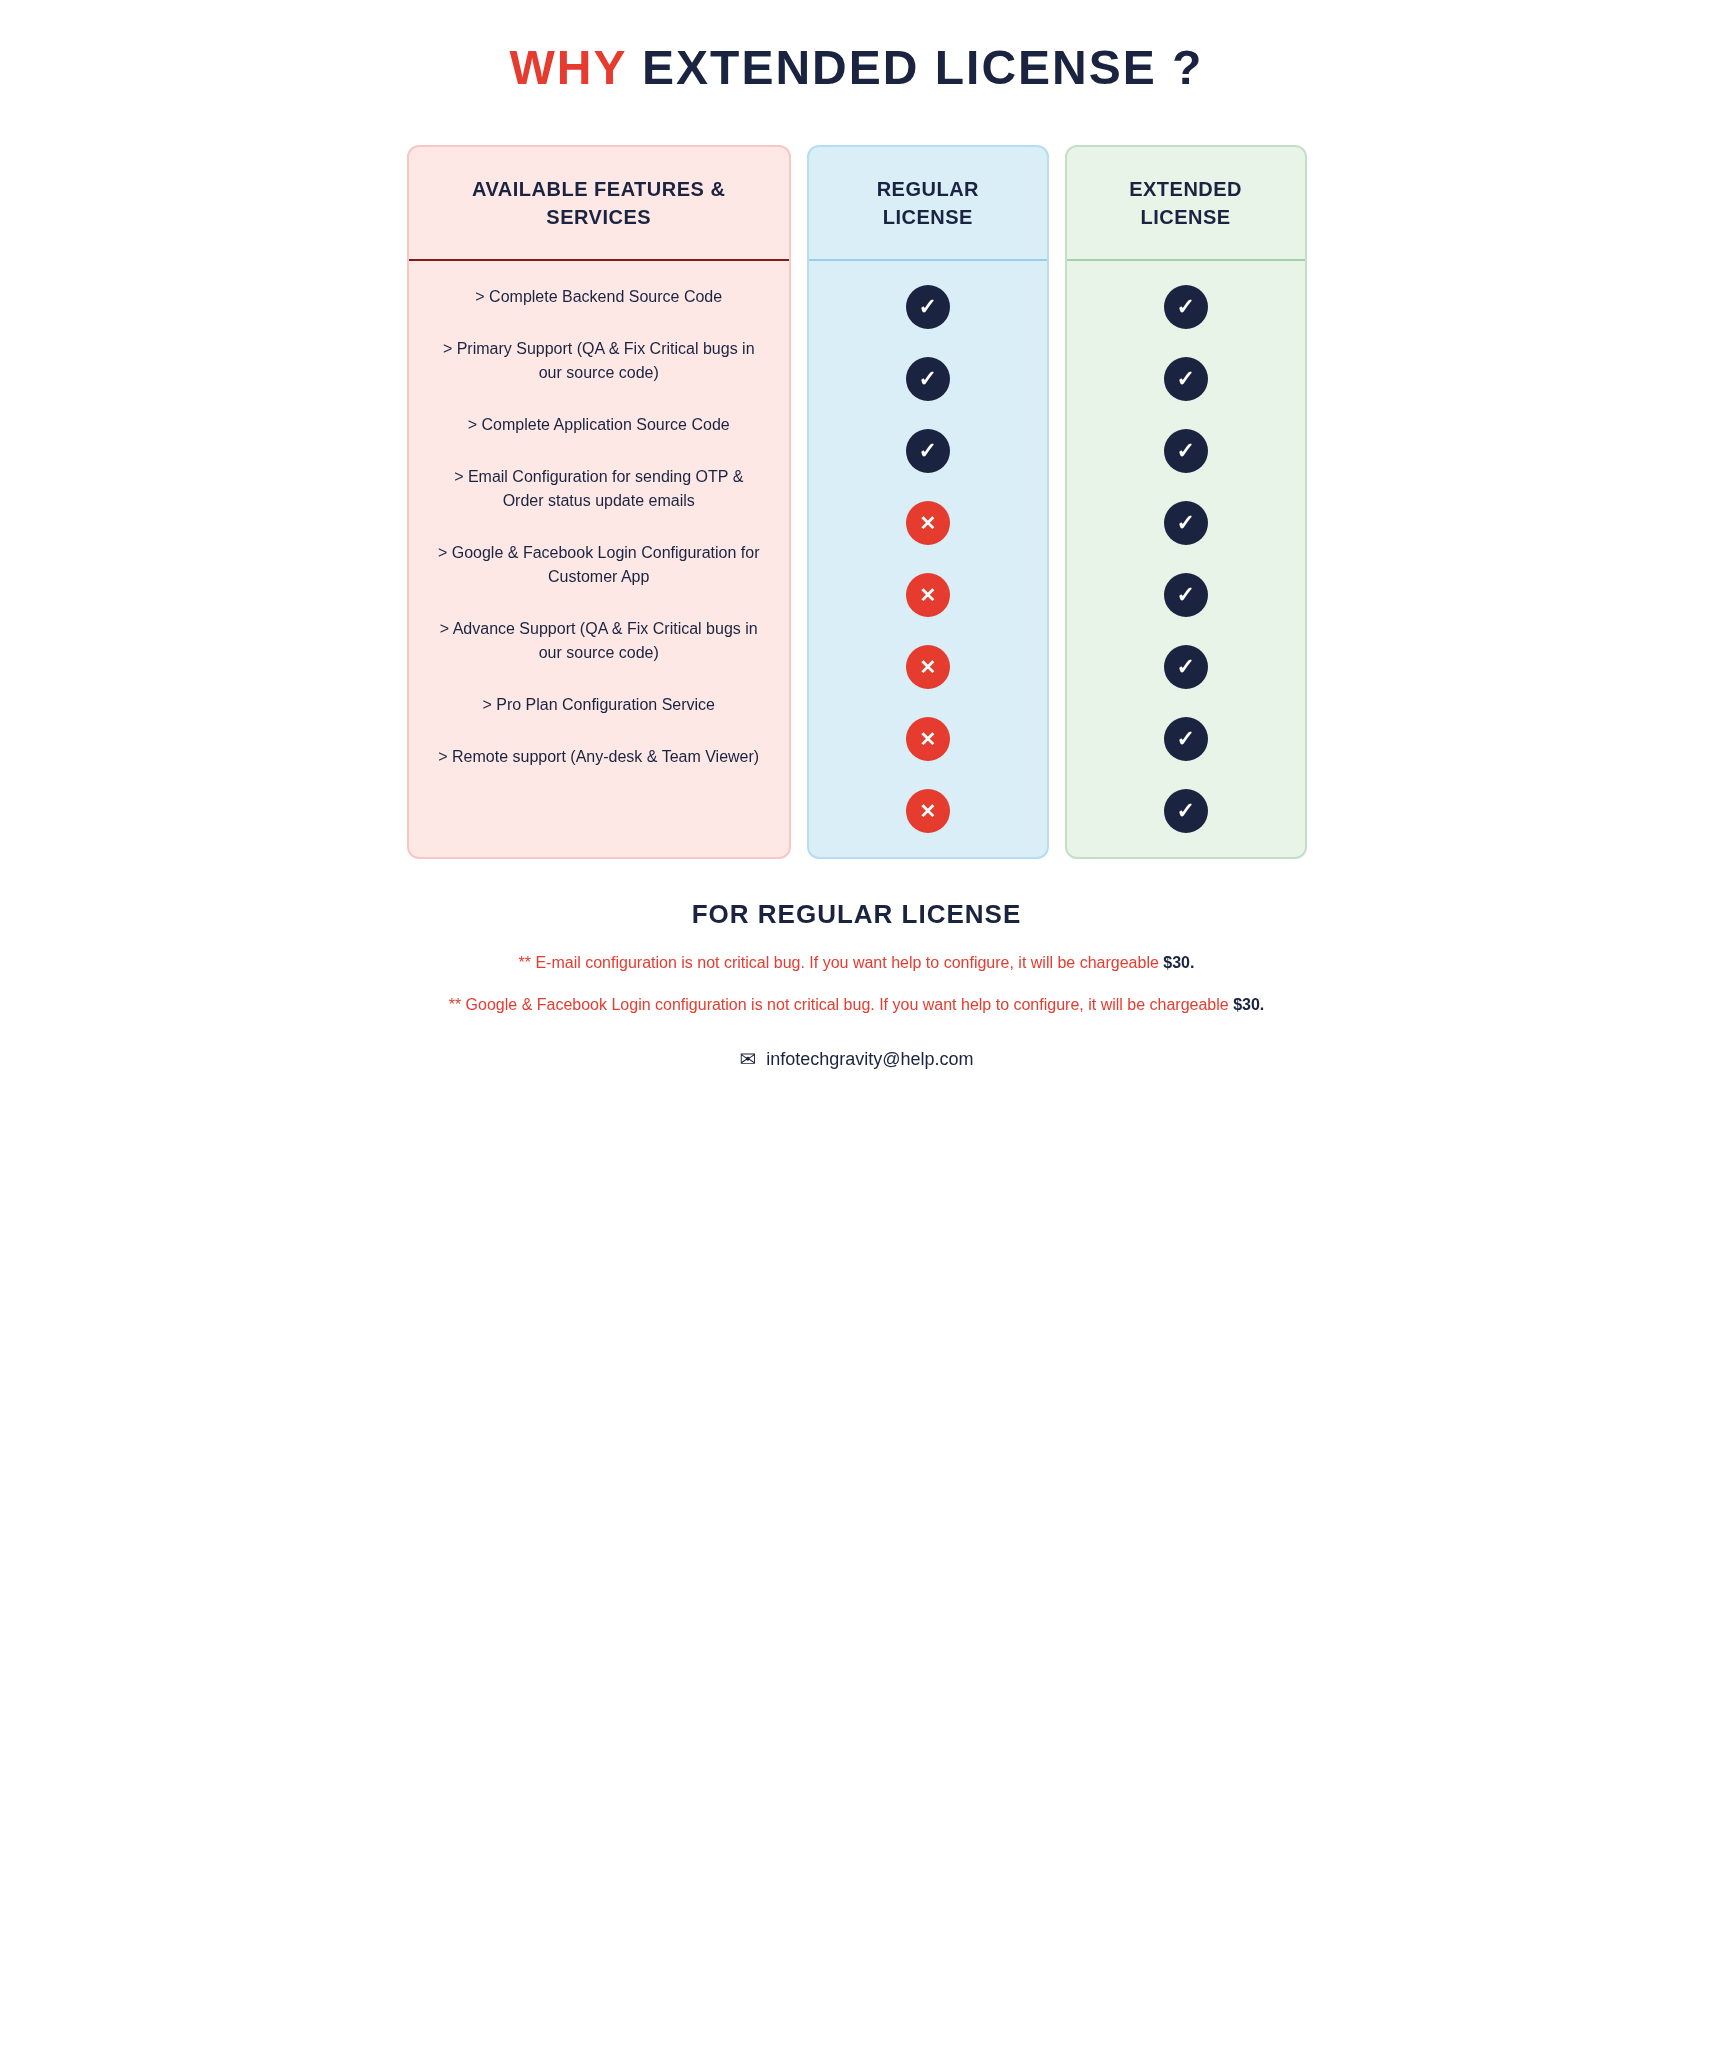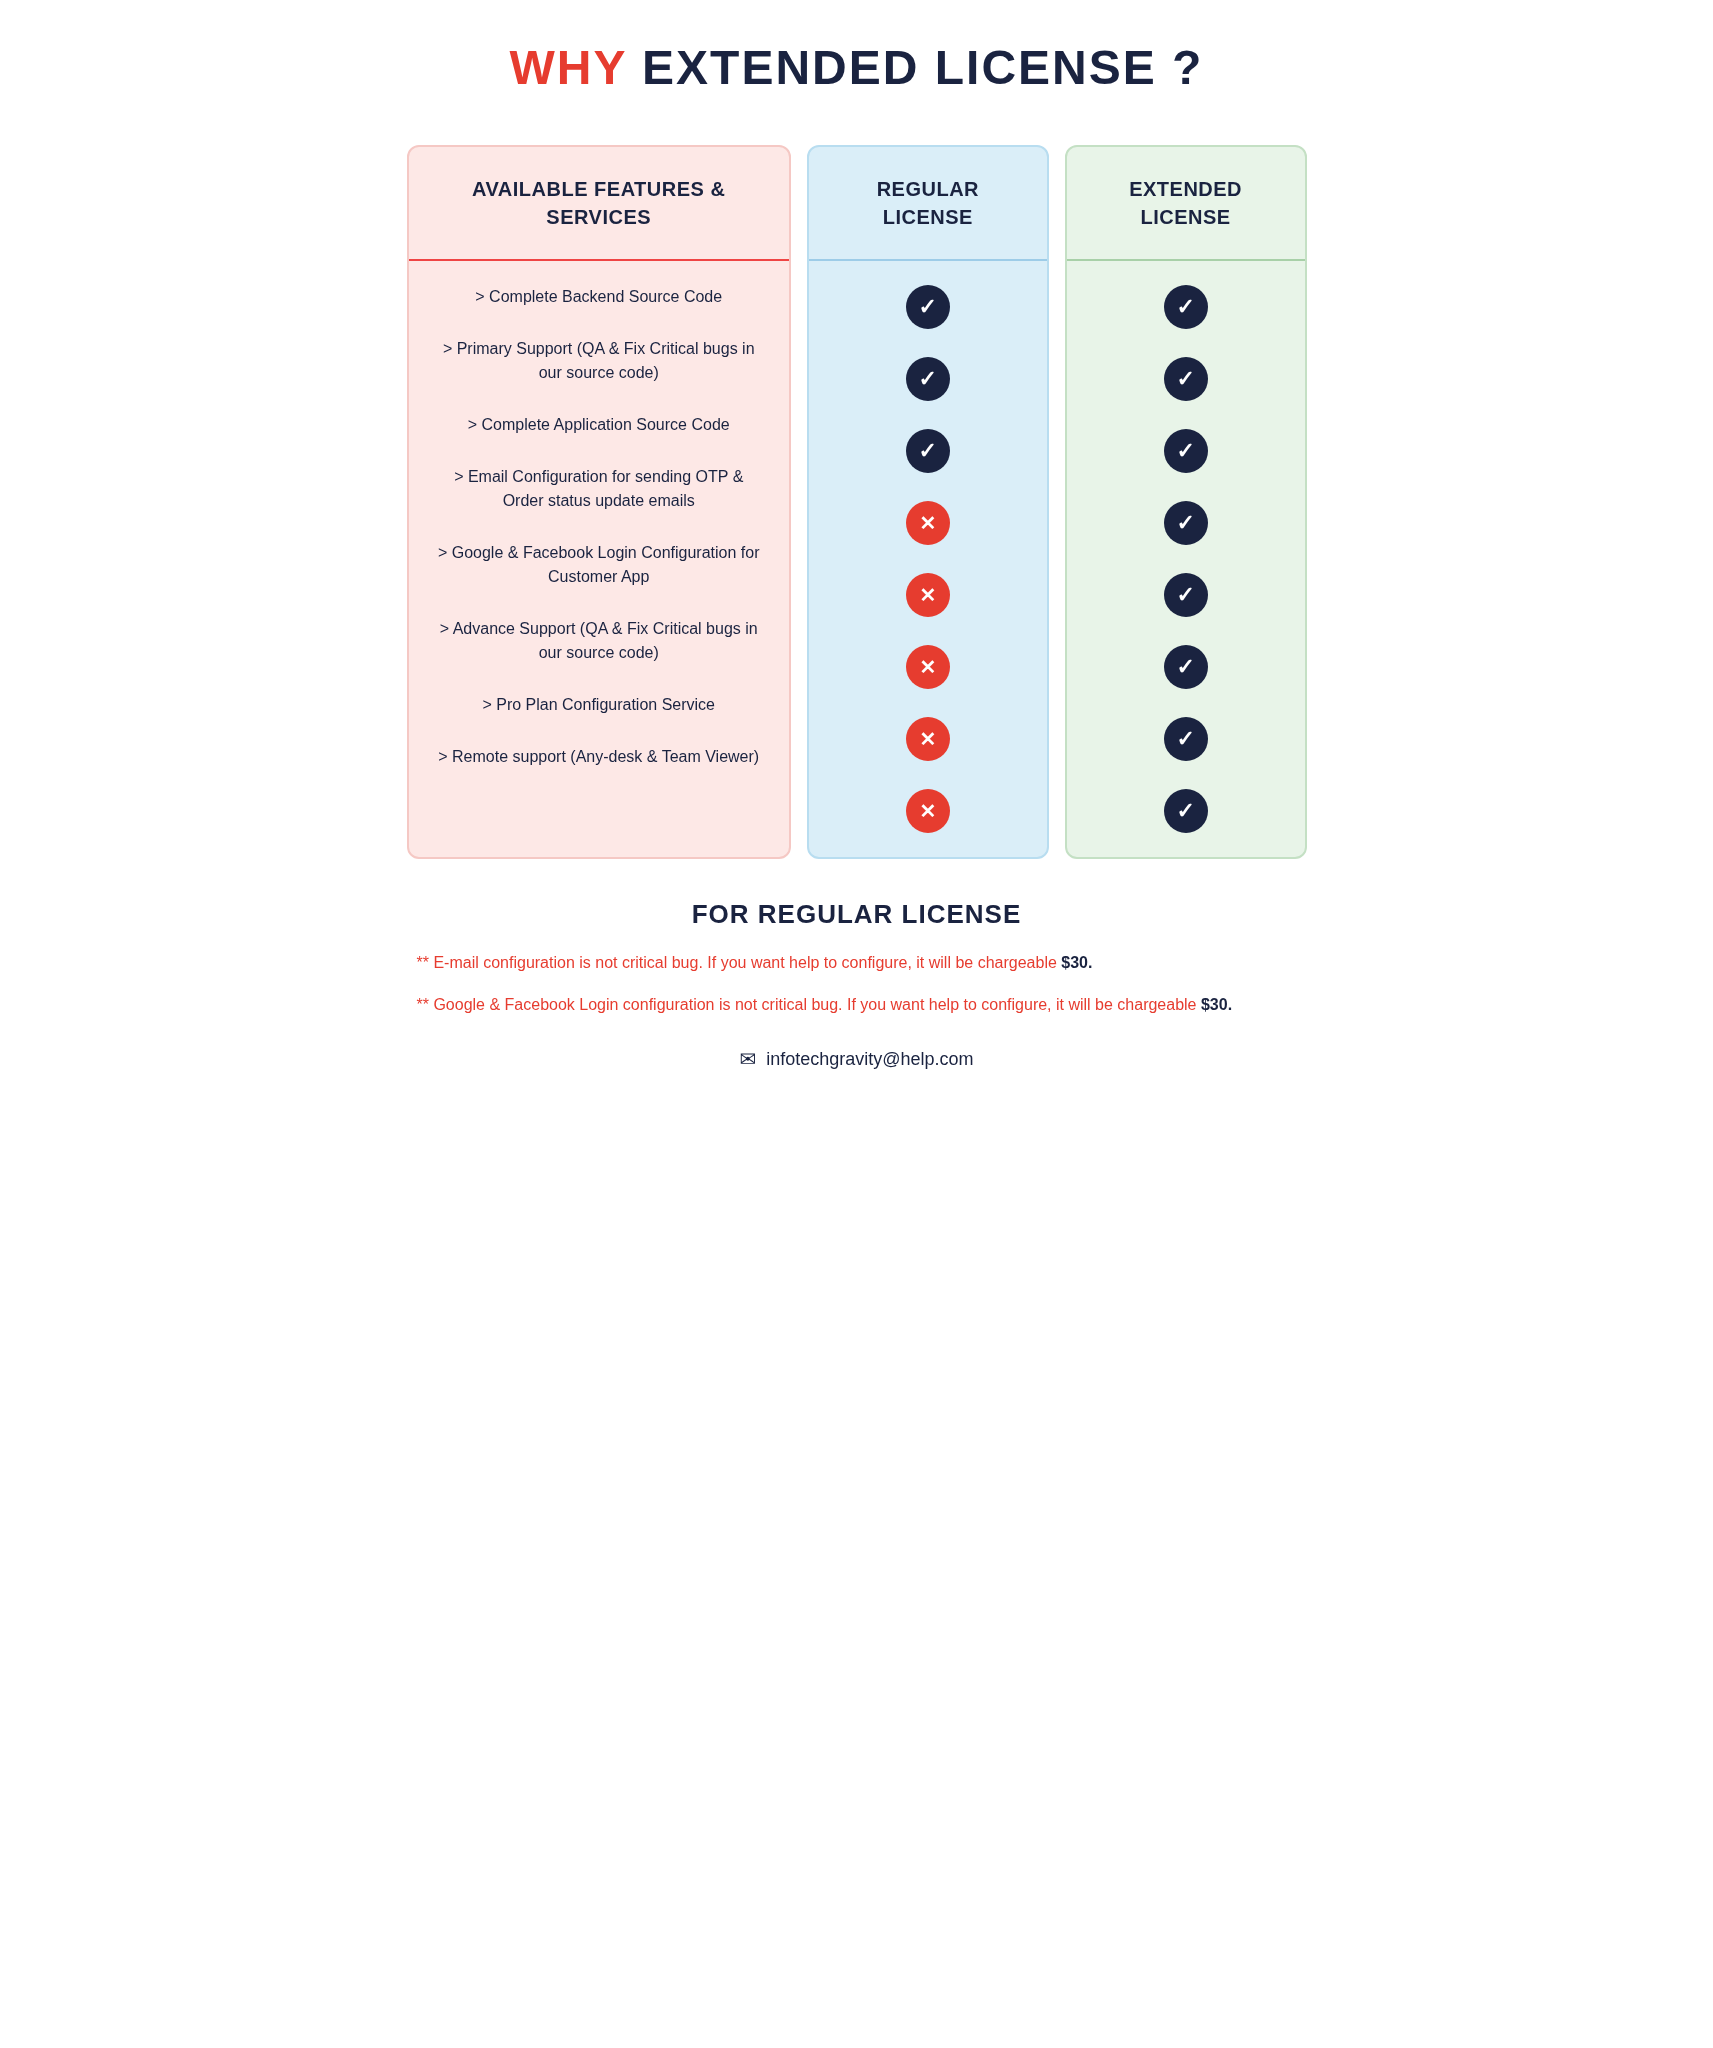--- a/index.html
+++ b/index.html
@@ -61,21 +61,21 @@
       text-align: center;
       font-size: 20px;
       font-weight: 900;
       color: #1a2340;
       text-transform: uppercase;
       line-height: 1.4;
       letter-spacing: 0.5px;
       border-bottom: 2px solid rgba(0,0,0,0.1);
     }
     .col-features .col-header {
-      border-bottom: 2px solid #ef4444;
+      border-bottom: 2px solid #7f1d1d;
     }
     .col-regular .col-header {
       border-bottom: 2px solid #9dcce8;
     }
     .col-extended .col-header {
       border-bottom: 2px solid #a8d0a8;
     }
     .features-list {
       list-style: none;
       padding: 10px 0;
@@ -135,21 +135,21 @@
     }
     .footer-title {
       font-size: 26px;
       font-weight: 900;
       color: #1a2340;
       text-transform: uppercase;
       letter-spacing: 1px;
       margin-bottom: 20px;
     }
     .footer-notes {
-      text-align: left;
+      text-align: center;
       padding: 0 10px;
     }
     .footer-note {
       font-size: 16px;
       line-height: 1.6;
       margin-bottom: 16px;
       color: #e63c2f;
     }
     .footer-note .price {
       color: #1a2340;

